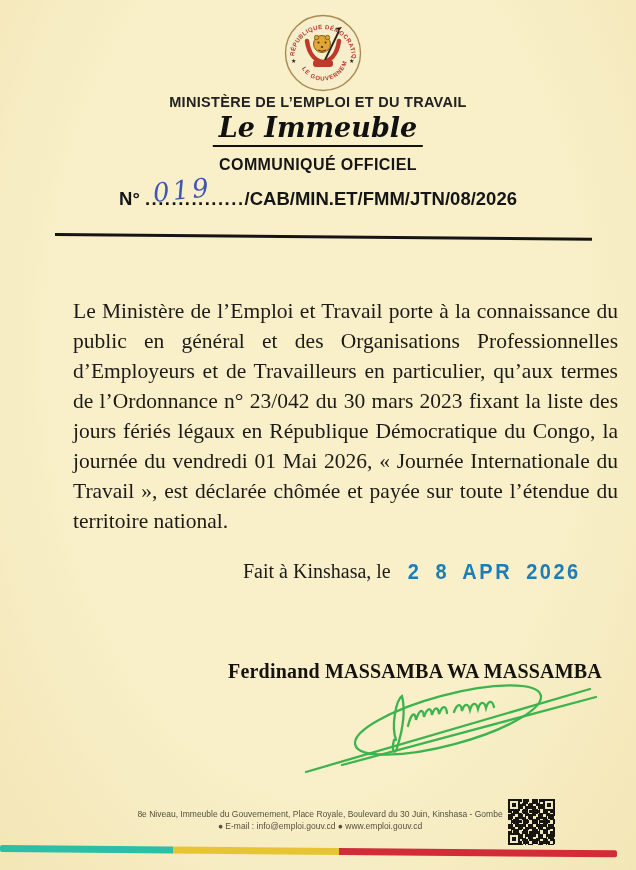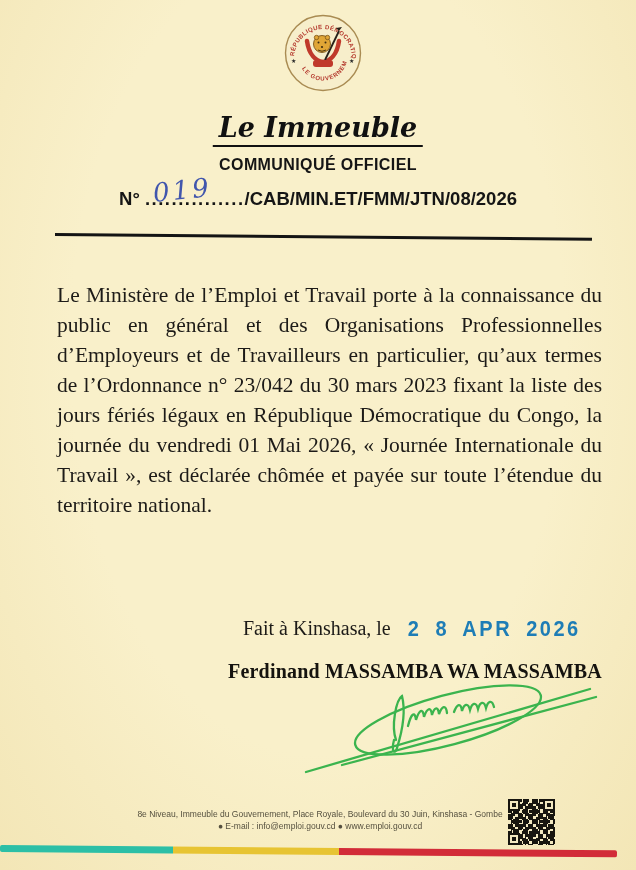--- a/index.html
+++ b/index.html
@@ -39,24 +39,24 @@
     transform:rotate(-6deg);
   }
   .rule{
     position:absolute;left:55px;top:233px;width:537px;height:3px;
     background:#141414;transform:rotate(.5deg);transform-origin:left center;
   }
   .body-par{
     position:absolute;left:57px;top:280px;width:545px;
     font-family:"Liberation Serif", serif;
     font-size:21.5px;line-height:30px;text-align:justify;color:#1d1b18;
-    margin:0;
+    margin:16px;
   }
   .dateline{
-    position:absolute;left:243px;top:617px;white-space:nowrap;
+    position:absolute;left:243px;top:560px;white-space:nowrap;
     font-family:"Liberation Serif", serif;font-size:20px;color:#1d1b18;text-align:center;
   }
   .stamp{
     display:inline-block;margin-left:12px;
     font-family:"Liberation Sans", sans-serif;font-weight:bold;
     font-size:20px;letter-spacing:2.5px;word-spacing:6px;
     transform:scaleY(1.08);
   }
   .signatory{
     position:absolute;left:415px;top:660px;transform:translateX(-50%);
@@ -121,20 +121,21 @@
       <circle cx="38" cy="30" r="8.5" fill="#e0a636" stroke="#7a5417" stroke-width="0.9"></circle>
       <circle cx="32.5" cy="23.5" r="2.2" fill="#e0a636" stroke="#7a5417" stroke-width="0.8"></circle>
       <circle cx="43.5" cy="23.5" r="2.2" fill="#e0a636" stroke="#7a5417" stroke-width="0.8"></circle>
       <circle cx="34.5" cy="28.5" r="1" fill="#3c2c10"></circle>
       <circle cx="41.5" cy="28.5" r="1" fill="#3c2c10"></circle>
       <circle cx="38" cy="33" r="1.1" fill="#3c2c10"></circle>
       <path d="M 34,36 Q 38,38.5 42,36" stroke="#3c2c10" stroke-width="0.9" fill="none"></path>
     </g>
   </svg>
 
+  <div class="ministry">MINISTÈRE DE L’EMPLOI ET DU TRAVAIL</div>
 
   <div class="minister">Le Immeuble</div>
 
   <div class="com-title">COMMUNIQUÉ OFFICIEL</div>
 
   <div class="ref-line">
     <span>N°</span>
     <span class="ref-dotted">
       <span>...............</span>
       <span class="handwritten">019</span>

